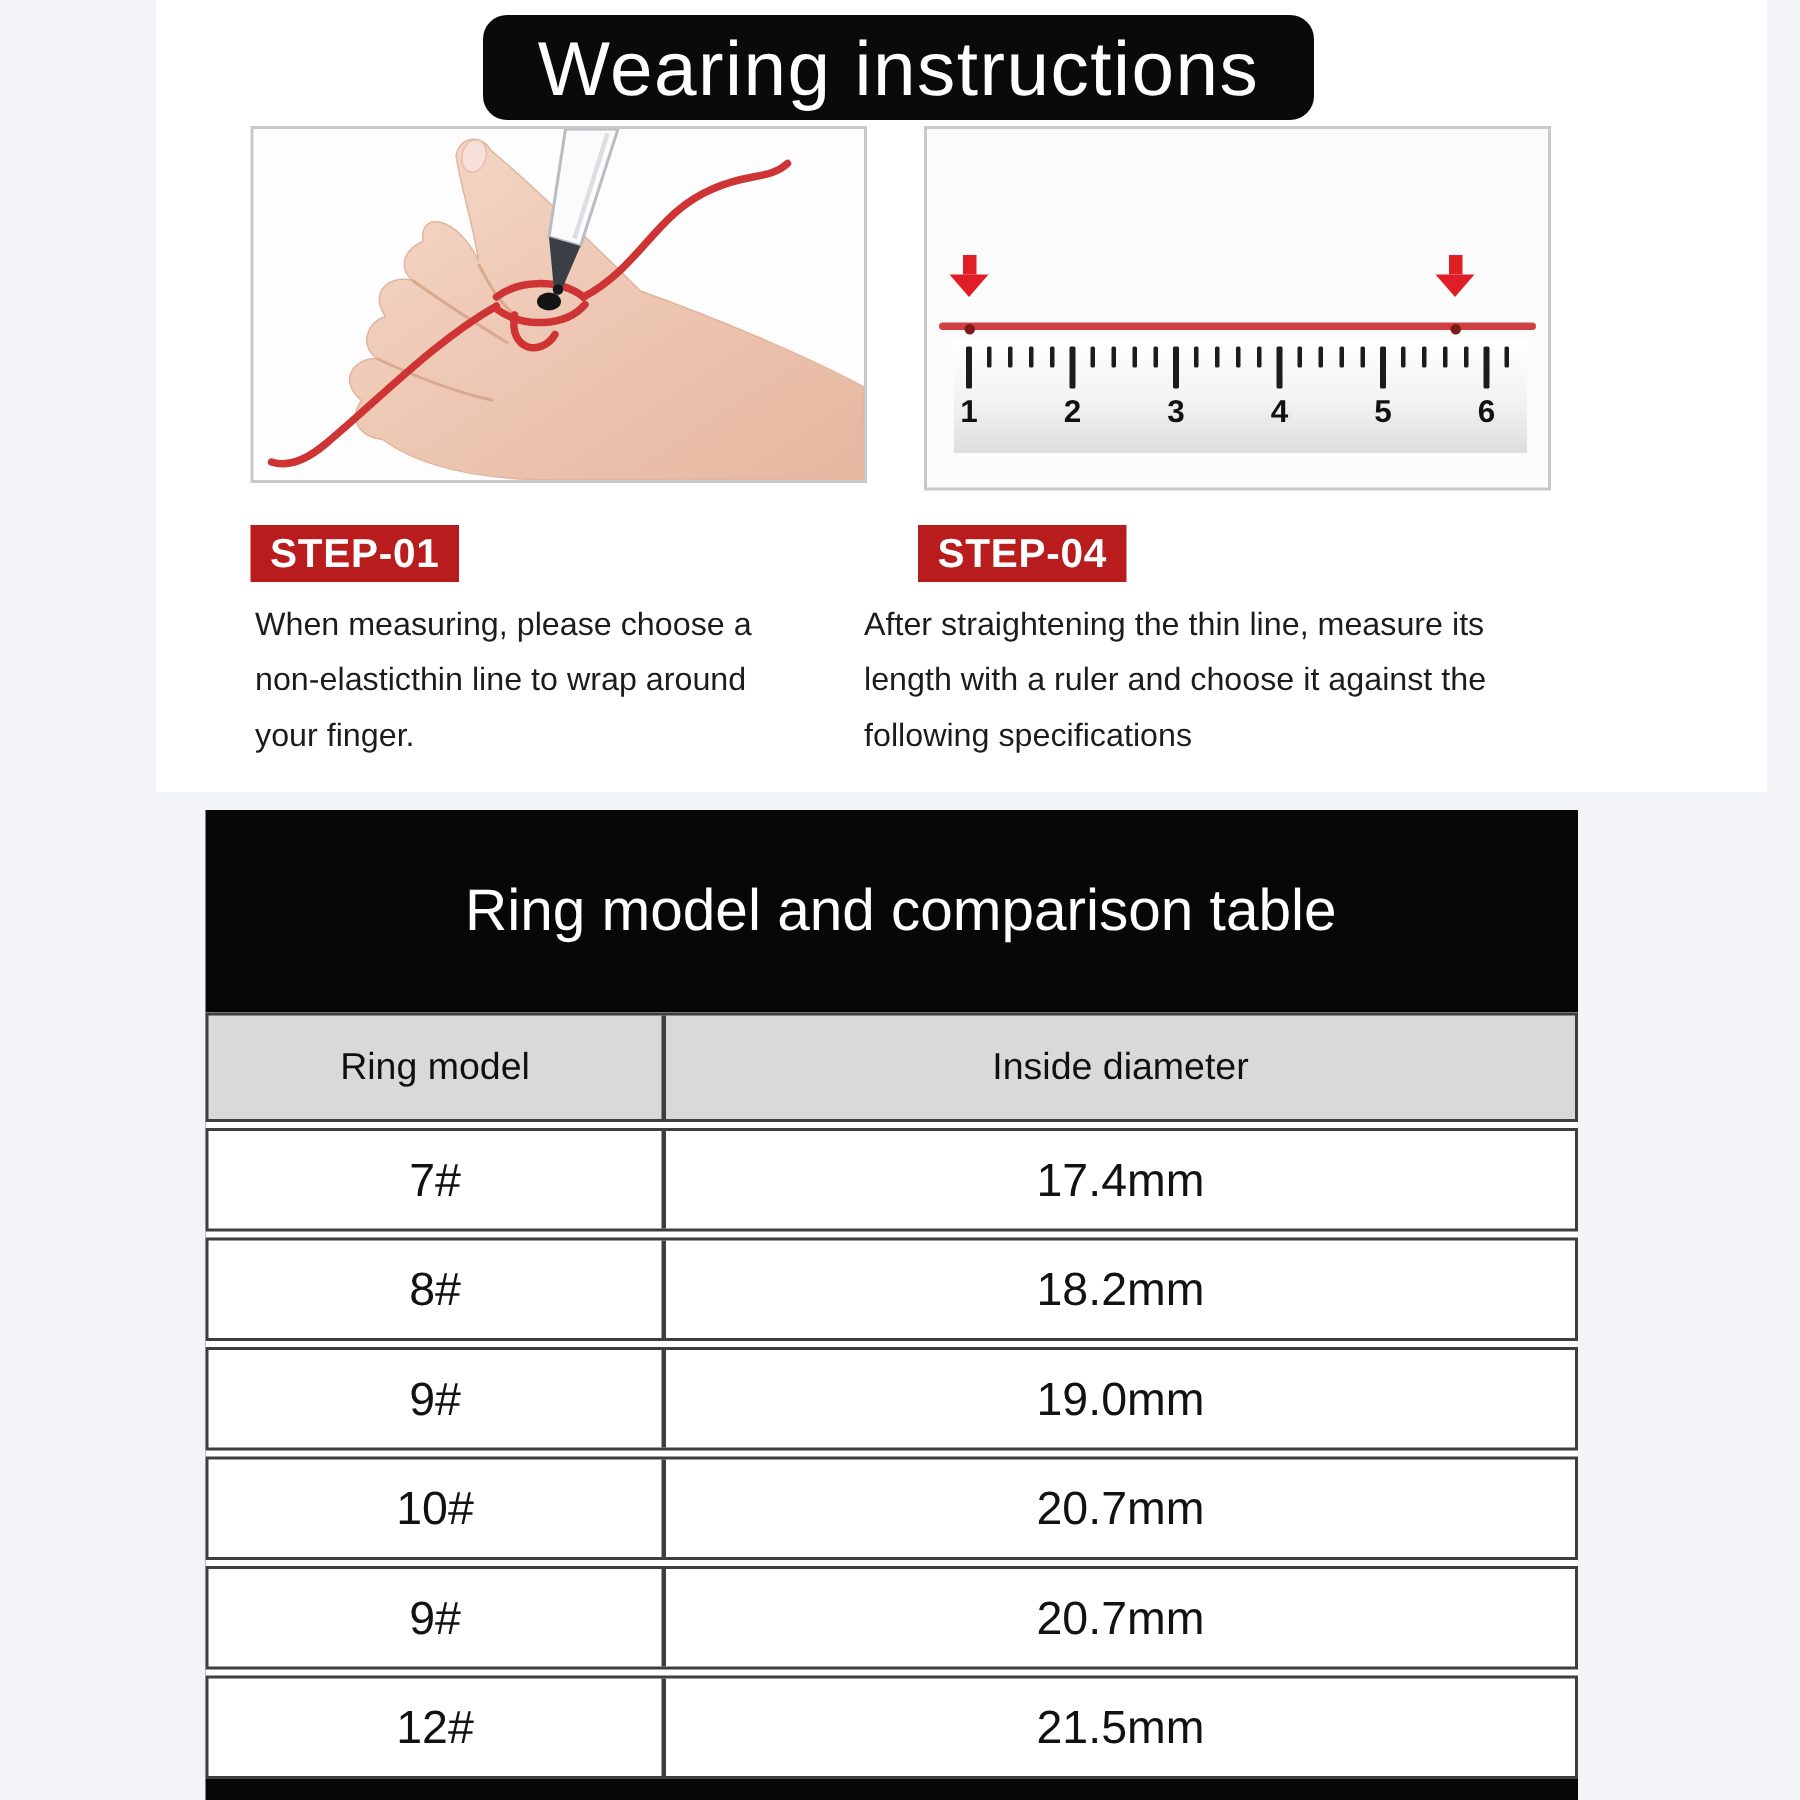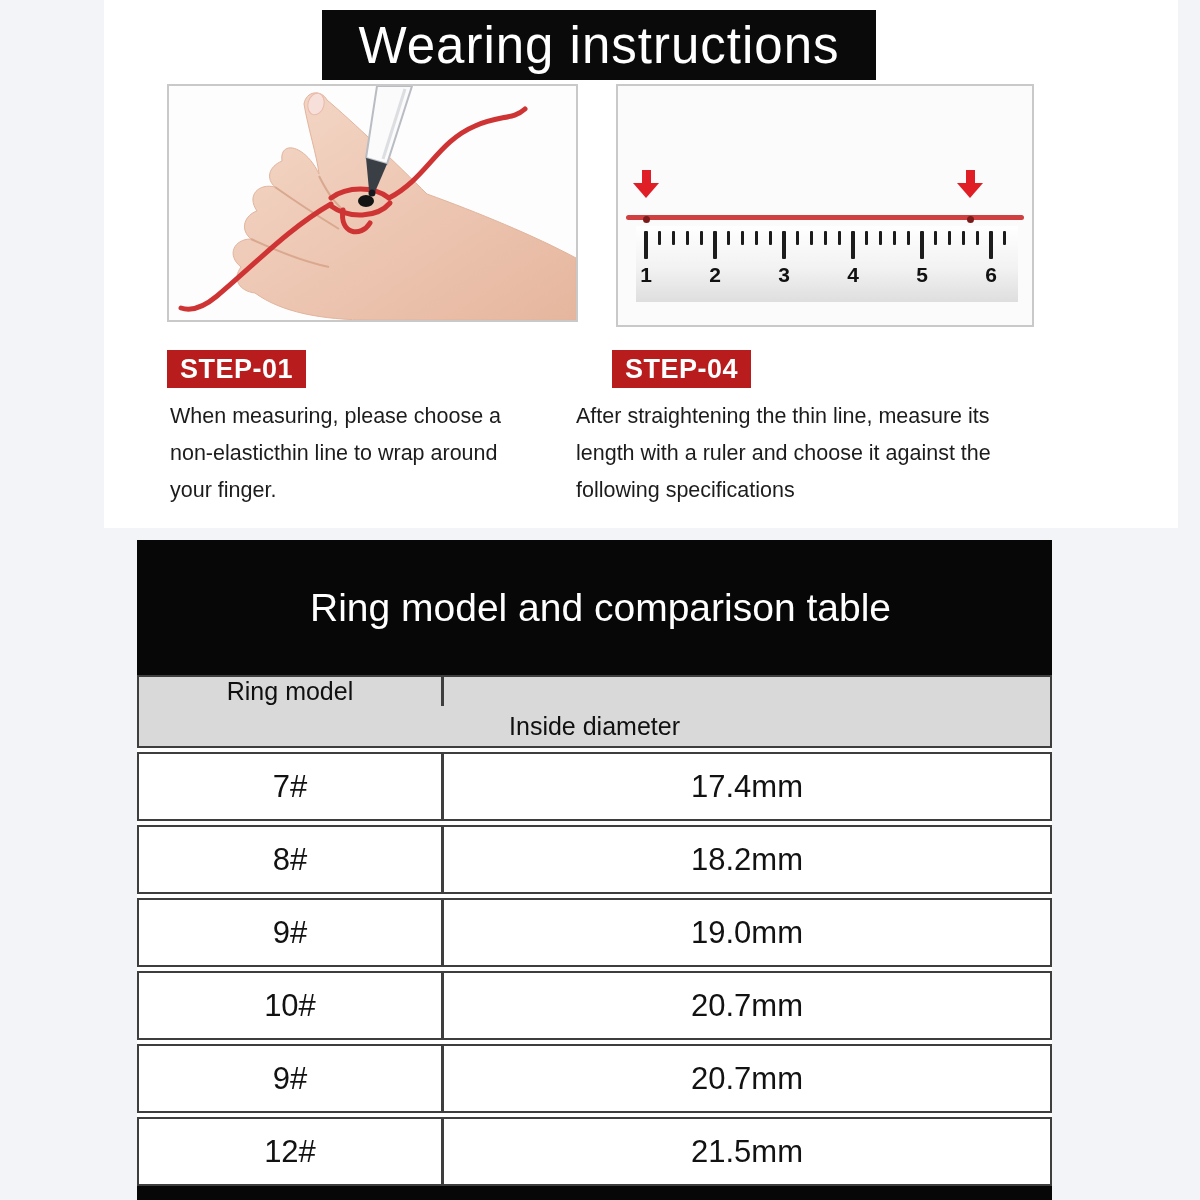--- a/index.html
+++ b/index.html
@@ -8,21 +8,21 @@
     background:#f3f4f7;
     font-family:"Liberation Sans", sans-serif;
     color:#1d1d1d;
   }
   .white-card{position:absolute;left:104px;top:0;width:1074px;height:528px;background:#ffffff;}
   
   .title-box{
     position:absolute;left:322px;top:10px;width:554px;height:70px;
     background:var(--panel-black,#0a0a0a);color:#fff;
     display:flex;align-items:center;justify-content:center;
-    font-size:51px;letter-spacing:1px;white-space:nowrap;
+    font-size:51px;letter-spacing:1px;white-space:nowrap;border-radius:16px;
   }
   
   .panel{position:absolute;background:#fdfdfe;border:2px solid #c9c9c9;box-sizing:border-box;}
   .panel-hand{left:167px;top:84px;width:411px;height:238px;}
   .panel-ruler{left:616px;top:84px;width:418px;height:243px;background:#fbfbfc;}
   
   .ruler-strip{
     position:absolute;left:18px;top:140px;width:382px;height:76px;
     background:linear-gradient(180deg,#ffffff 0%,#f2f2f2 55%,#dedede 100%);
   }
@@ -52,21 +52,21 @@
   .comparison{position:absolute;left:137px;top:540px;width:915px;height:660px;background:#070707;}
   .comparison-title{
     height:135px;display:flex;align-items:center;justify-content:center;
     color:#ffffff;font-size:39px;white-space:nowrap;padding-left:12px;
   }
   .tbl{display:flex;flex-direction:column;gap:4px;background:#ffffff;}
   .t-row{
     display:flex;height:69px;background:#ffffff;
     border:2px solid var(--border-dark,#3e3e3e);box-sizing:border-box;
   }
-  .t-row.head{background:var(--header-gray,#d9d9d9);height:73px;font-size:25px;flex-direction:column;}
+  .t-row.head{background:var(--header-gray,#d9d9d9);height:73px;font-size:25px;}
   .t-cell{display:flex;align-items:center;justify-content:center;box-sizing:border-box;}
   .t-cell.c1{width:305px;border-right:3px solid var(--border-dark,#3e3e3e);}
   .t-cell.c2{flex:1;}
   .t-row.body-row{font-size:31px;color:#121212;}
   .t-row.head .t-cell{color:#101010;}
 </style>
 </head>
 <body>
 
 <div class="page" style="--accent-red: #d04040; --arrow-red: #e01e25; --panel-black: #0a0a0a; --header-gray: #d9d9d9; --border-dark: #3e3e3e;">

